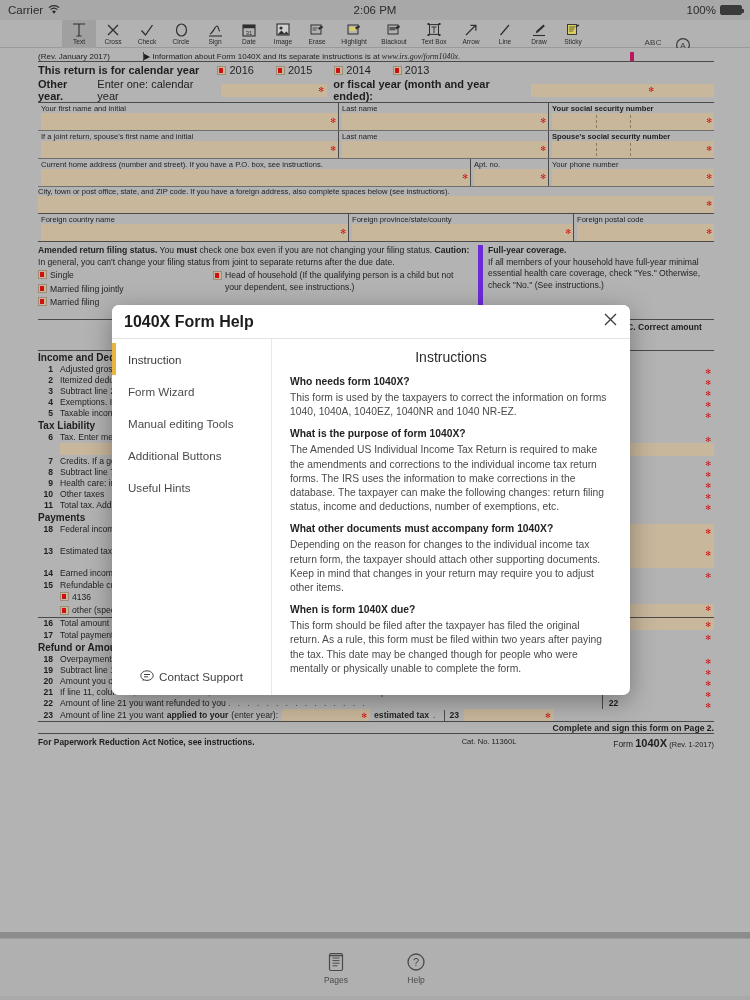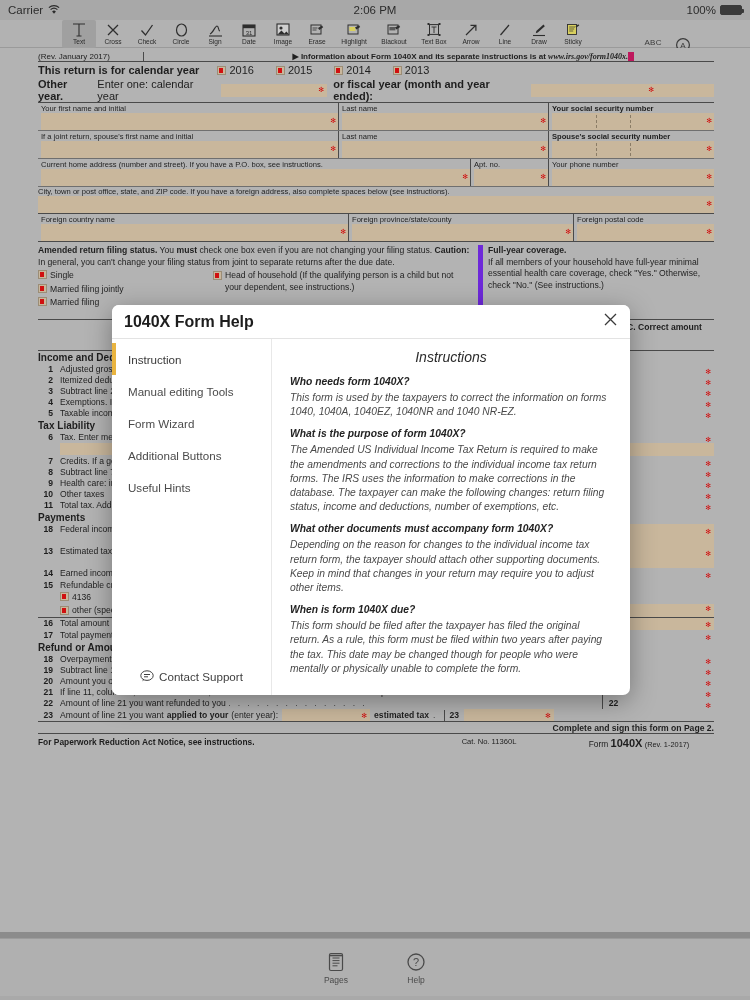--- a/index.html
+++ b/index.html
@@ -68,21 +68,21 @@
   }
   .doc { position: absolute; left: 38px; top: 0px; width: 676px; color: #1e1e1e; }
 
   .line { border-top: 1px solid #4a4a4a; }
   .thin { border-top: 1px solid #6f6f6f; }
   .fill { background: #c9b79c; }
   .redstar { color: #d01010; font-size: 7px; }
 
   .hdr-row { display: flex; font-size: 8px; align-items: flex-end; height: 13px; }
   .hdr-row .rev { width: 105px; }
-  .hdr-row .info { flex: 1; text-align: right; font-weight: bold; border-left: 1px solid #4a4a4a; border-right:6px solid #be185d;}
+  .hdr-row .info { flex: 1; text-align: left; font-weight: normal; border-left: 1px solid #4a4a4a; border-right:4px solid #be185d;}
   .hdr-row .info i { font-family: "Liberation Serif", serif; }
   .hdr-row .sp { width: 80px; }
 
   .cy-row { font-size: 11px; padding: 2px 0 0 0; display:flex; align-items:center; }
   .cy-row b { font-weight: bold; }
   .cbox {
     display: inline-block; width: 9px; height: 9px; background: #c9b79c;
     border: 1px solid #9b8d76; position: relative; vertical-align: -1px; margin-right: 3px;
   }
   .cbox:after { content:""; position:absolute; left:1px; top:1px; width:4px; height:5px; background:#d01010; }
@@ -140,21 +140,21 @@
   .side-item.active:before {
     content:""; position:absolute; left:0; top:0; bottom:0; width:4px; background:#e9b440;
   }
   .side-spacer { flex: 1; }
   .side-foot {
     height: 38px; display:flex; align-items:center; justify-content:center;
     gap:5px; font-size: 11.6px; color:#3f3f3f; cursor:pointer;
   }
   .side-foot .bub { width:14px; height:12px; }
 
-  .content { flex: 1; padding: 10px 18px 19px 18px; overflow: hidden; font-style: italic; }
+  .content { flex: 1; padding: 10px 18px 19px 18px; overflow: hidden; }
   .content h2 {
     font-size: 14px; font-weight: normal; color: #2b2b2b; text-align: center; margin-bottom: 11px;
   }
   .content h3 {
     font-size: 10.3px; font-weight: bold; color: #232323; margin: 9px 0 4px 0;
   }
   .content p {
     font-size: 10.3px; line-height: 14.2px; color: #4a4a4a; margin-bottom: 2px;
   }
 
@@ -749,21 +749,21 @@
           <span class="fill" style="width:90px;height:12px;position:relative">
               <span class="redstar" style="position:absolute;right:3px;top:1px">✻</span>
             </span>
         </div>
         <div class="line"></div>
         <div style="text-align:right;font-size:8.6px;font-weight:bold;padding-top:1px">Complete and sign this form on Page 2.</div>
         <div class="line"></div>
         <div class="footnote">
           <b style="flex:1">For Paperwork Reduction Act Notice, see instructions.</b>
           <span style="width:150px;text-align:center;font-size:7.6px">Cat. No. 11360L</span>
-          <span style="width:150px;text-align:center"><span>Form</span> <b style="font-size:11px">1040X</b> <span style="font-size:7.4px">(Rev. 1-2017)</span></span>
+          <span style="width:150px;text-align:right"><span>Form</span> <b style="font-size:11px">1040X</b> <span style="font-size:7.4px">(Rev. 1-2017)</span></span>
         </div>
       </div>
     </div>
   </div>
 
   <div class="page-edge"></div>
 
   <div class="overlay">
     <div class="modal">
       <div class="modal-head">
@@ -773,24 +773,24 @@
               <path d="M2 2l11 11M13 2L2 13" stroke="#3a3a3a" stroke-width="1.3" fill="none"></path>
             </svg>
         </span>
       </div>
       <div class="modal-body">
         <div class="side">
           <div class="side-item active">
               <span>Instruction</span>
             </div>
           <div class="side-item">
+              <span>Form Wizard</span>
+            </div>
+          <div class="side-item">
               <span>Manual editing Tools</span>
-            </div>
-          <div class="side-item">
-              <span>Form Wizard</span>
             </div>
           <div class="side-item">
               <span>Additional Buttons</span>
             </div>
           <div class="side-item">
               <span>Useful Hints</span>
             </div>
           <div class="side-spacer"></div>
           <div class="side-foot">
             <svg class="bub" viewBox="0 0 14 12">

